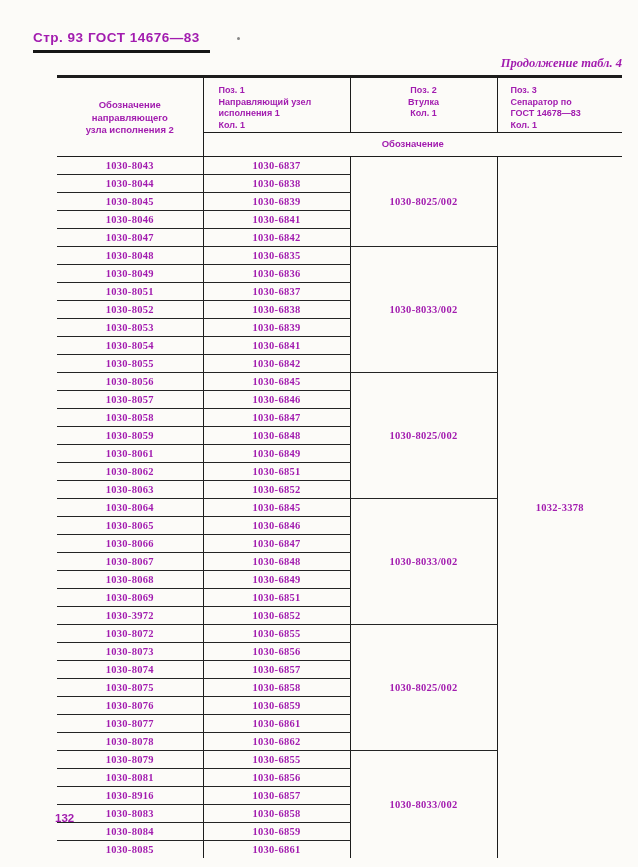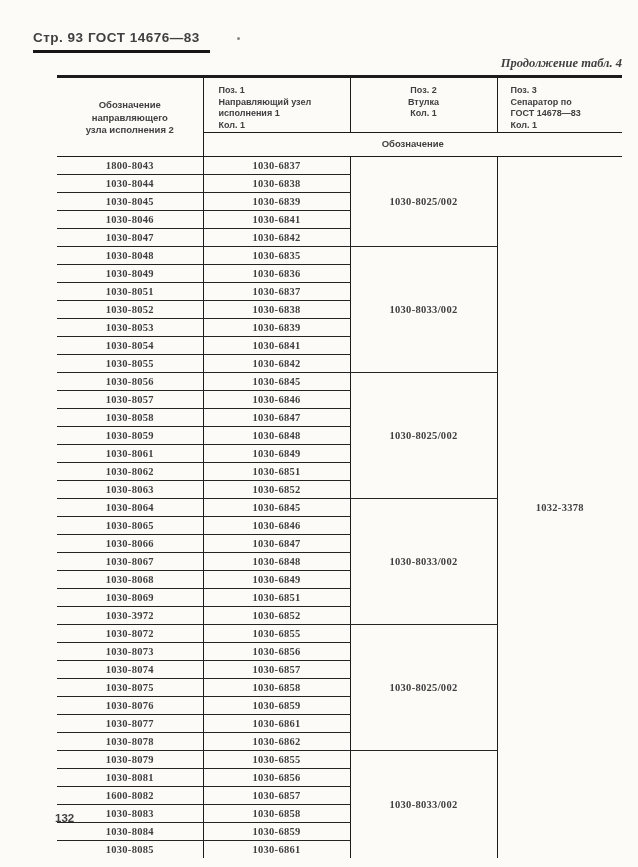--- a/index.html
+++ b/index.html
@@ -2,21 +2,21 @@
 <html><head>
 <meta charset="utf-8">
 <style>
   html, body { margin: 0; padding: 0; background: #ffffff; }
   .page {
     position: relative;
     width: 638px;
     height: 867px;
     background: #fcfbf8;
     font-family: "Liberation Serif", serif;
-    color: #404040;
+    color: #a21caf;
     overflow: hidden;
   }
   .hdr-left {
     position: absolute;
     top: 30px;
     left: 33px;
     font-family: "Liberation Sans", sans-serif;
     font-weight: bold;
     font-size: 13.5px;
     letter-spacing: 0.5px;
@@ -147,21 +147,21 @@
 Сепаратор по
 ГОСТ 14678—83
 Кол. 1</th>
       </tr>
       <tr>
         <th class="sub" colspan="3">Обозначение</th>
       </tr>
     </thead>
     <tbody>
         <tr>
-          <td class="c1">1800-8043</td>
+          <td class="c1">1030-8043</td>
           <td class="c2">1030-6837</td>
           <td class="c3 group-end" rowspan="5">1030-8025/002</td>
           <td class="c4" rowspan="39">1032-3378</td>
         </tr>
         <tr>
           <td class="c1">1030-8044</td>
           <td class="c2">1030-6838</td>
         </tr>
         <tr>
           <td class="c1">1030-8045</td>
@@ -294,21 +294,21 @@
         <tr>
           <td class="c1">1030-8079</td>
           <td class="c2">1030-6855</td>
           <td class="c3" rowspan="6">1030-8033/002</td>
         </tr>
         <tr>
           <td class="c1">1030-8081</td>
           <td class="c2">1030-6856</td>
         </tr>
         <tr>
-          <td class="c1">1600-8082</td>
+          <td class="c1">1030-8916</td>
           <td class="c2">1030-6857</td>
         </tr>
         <tr>
           <td class="c1">1030-8083</td>
           <td class="c2">1030-6858</td>
         </tr>
         <tr>
           <td class="c1">1030-8084</td>
           <td class="c2">1030-6859</td>
         </tr>

